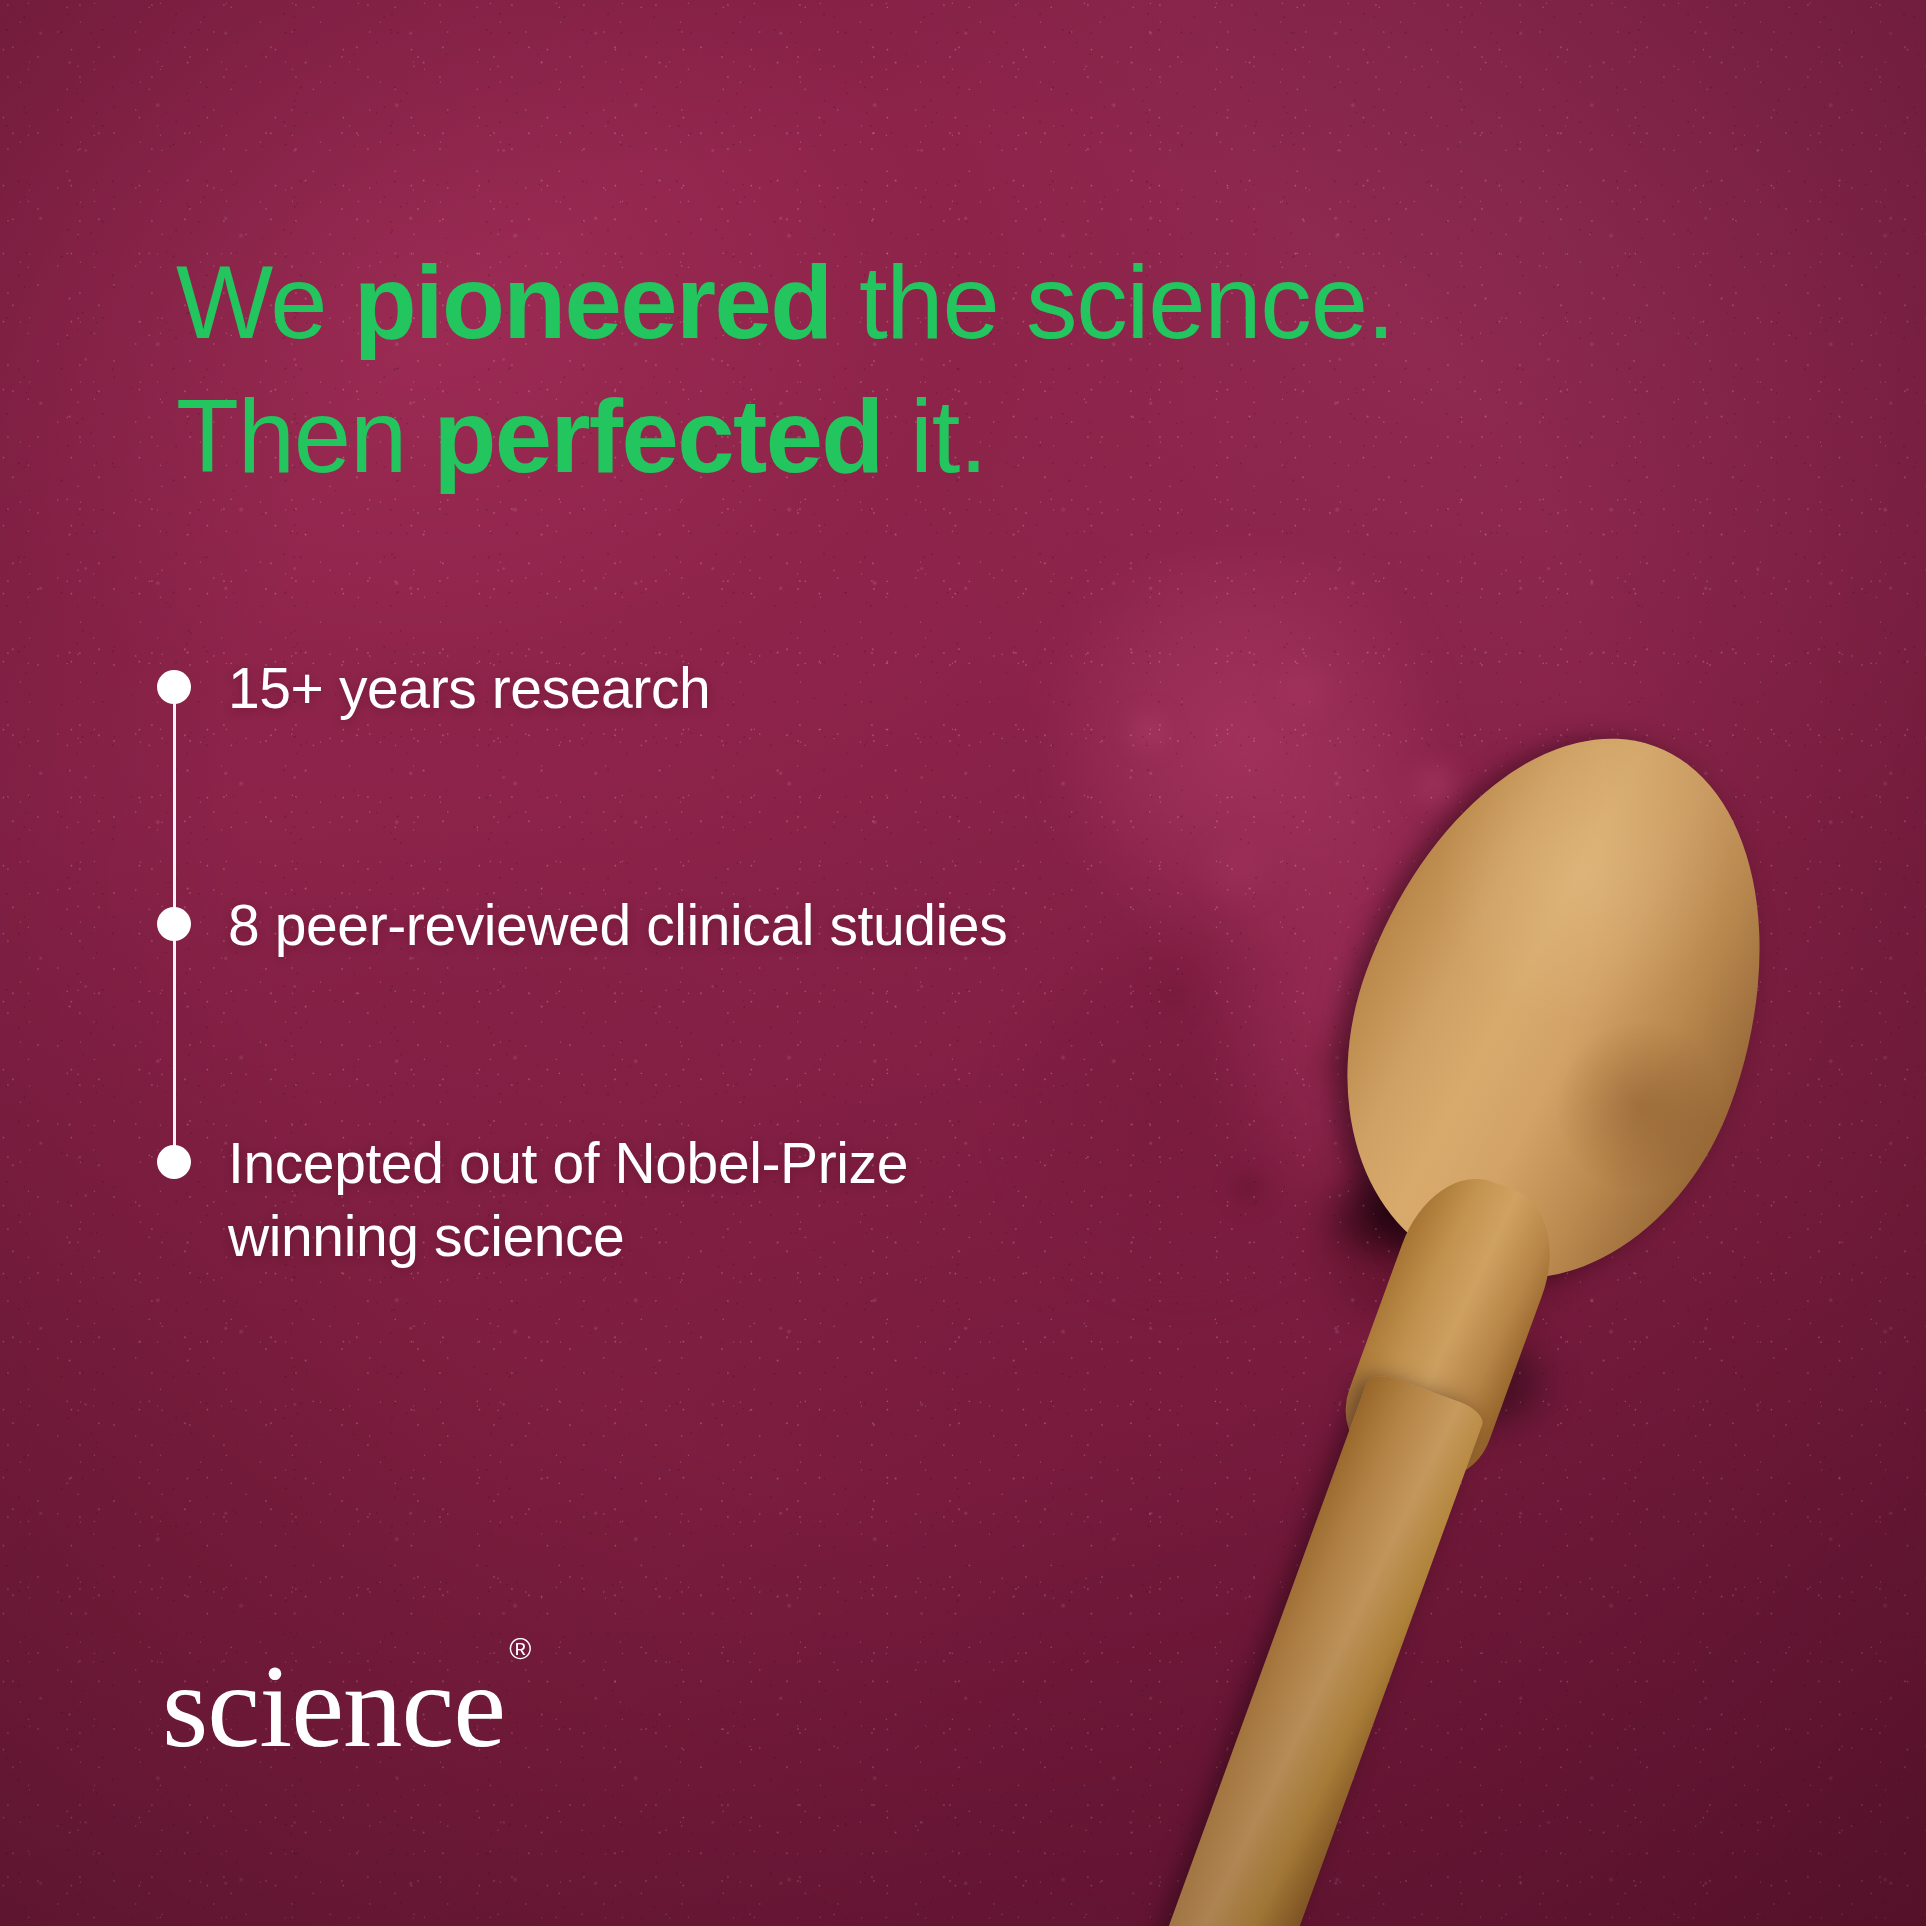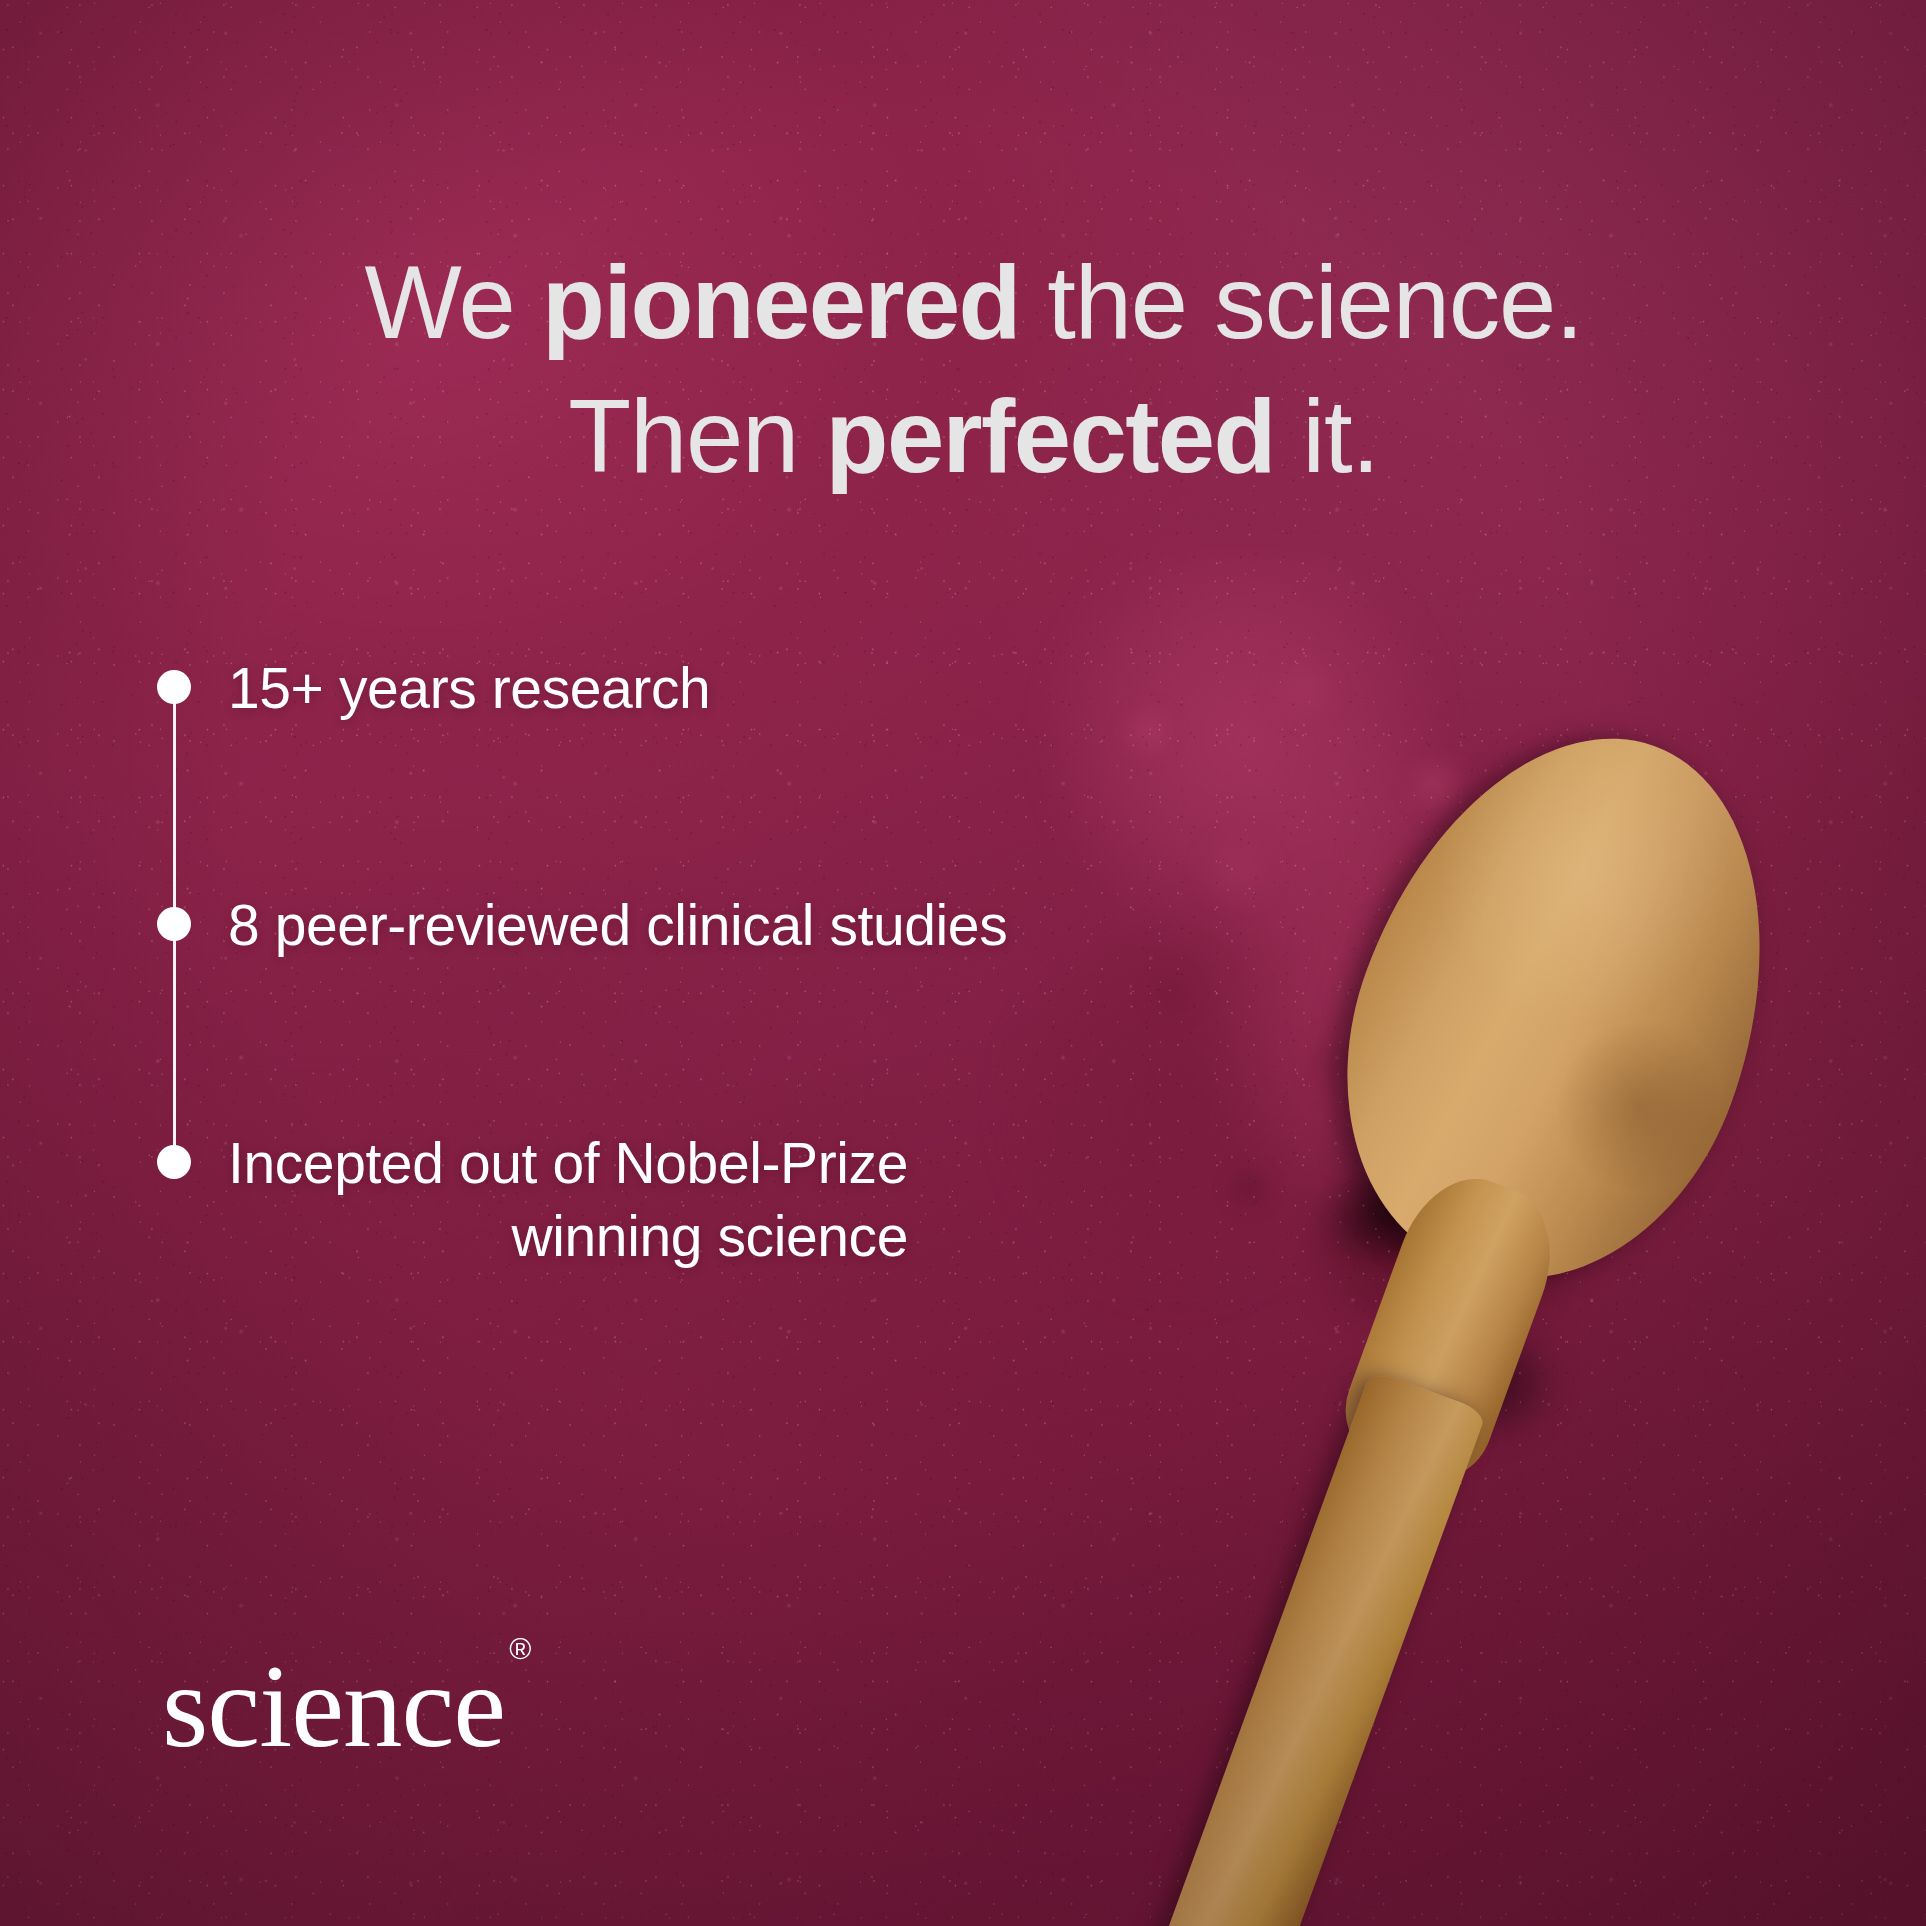--- a/index.html
+++ b/index.html
@@ -176,29 +176,28 @@
     position: absolute; inset: 0;
     border-radius: inherit;
     background-image:
       linear-gradient(92deg, rgba(110,66,24,.28) 0 2px, rgba(110,66,24,0) 2px 26px),
       linear-gradient(92deg, rgba(228,190,140,.18) 0 2px, rgba(228,190,140,0) 2px 44px);
   }
 
   
   .headline {
     position: absolute;
-    left: 152px; top: 236px;
+    left: 176px; top: 236px;
     width: 1643px;
-    color: #e5e5e5;
+    color: #22c55e;
     font-size: 103px;
     line-height: 1.30;
     letter-spacing: -1.2px;
     font-weight: 400;
     white-space: pre-line;
-    text-align: center;
   }
   .headline b { font-weight: 700; letter-spacing: -1.6px; }
 
   .bullets {
     position: absolute;
     left: 139px; top: 614px;
     width: 1247px;
   }
   .connector {
     position: absolute;
@@ -208,21 +207,21 @@
     opacity: .95;
   }
   .bullet-row {
     position: absolute;
     left: 0;
     display: flex;
     align-items: flex-start;
   }
   .bullet-row.r1 { top: 38px; }
   .bullet-row.r2 { top: 275px; }
-  .bullet-row.r3 { top: 513px; text-align: right; }
+  .bullet-row.r3 { top: 513px; }
 
   .dot {
     width: 34px; height: 34px;
     border-radius: 50%;
     background: #ffffff;
     flex: 0 0 auto;
     margin: 18px 0 0 18px;
     position: relative;
     z-index: 2;
   }

